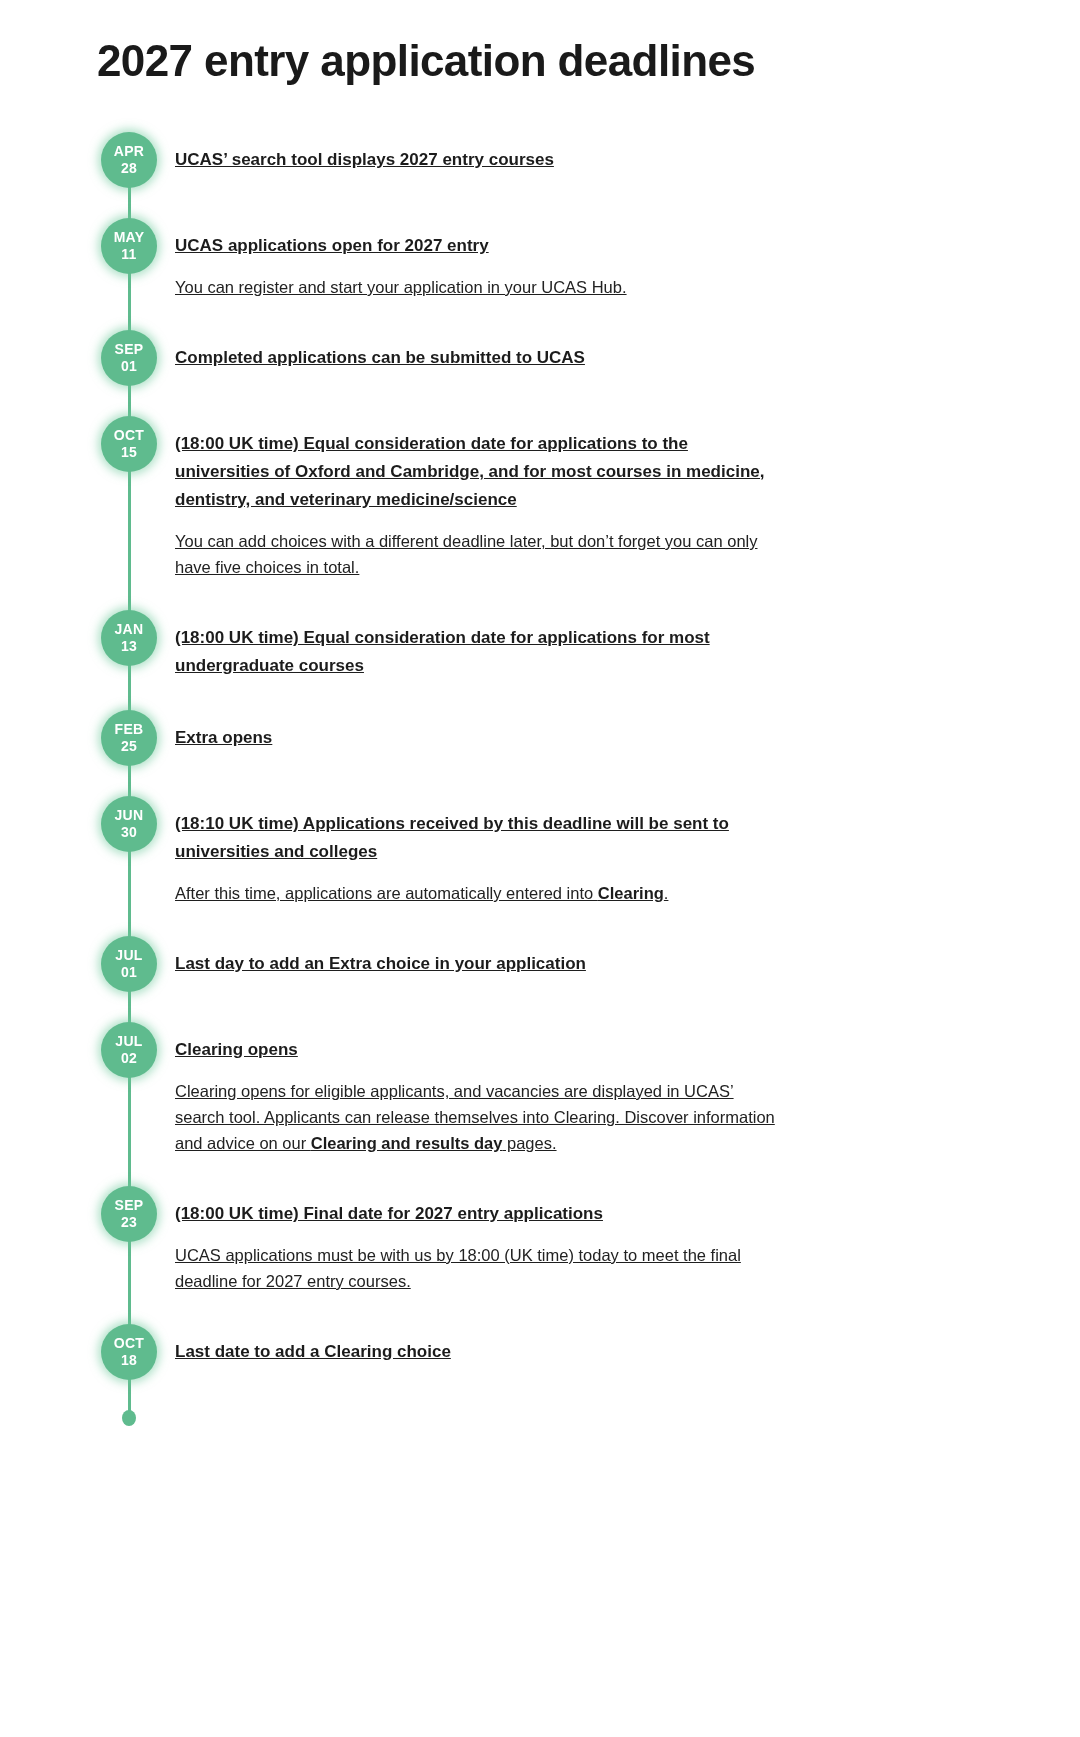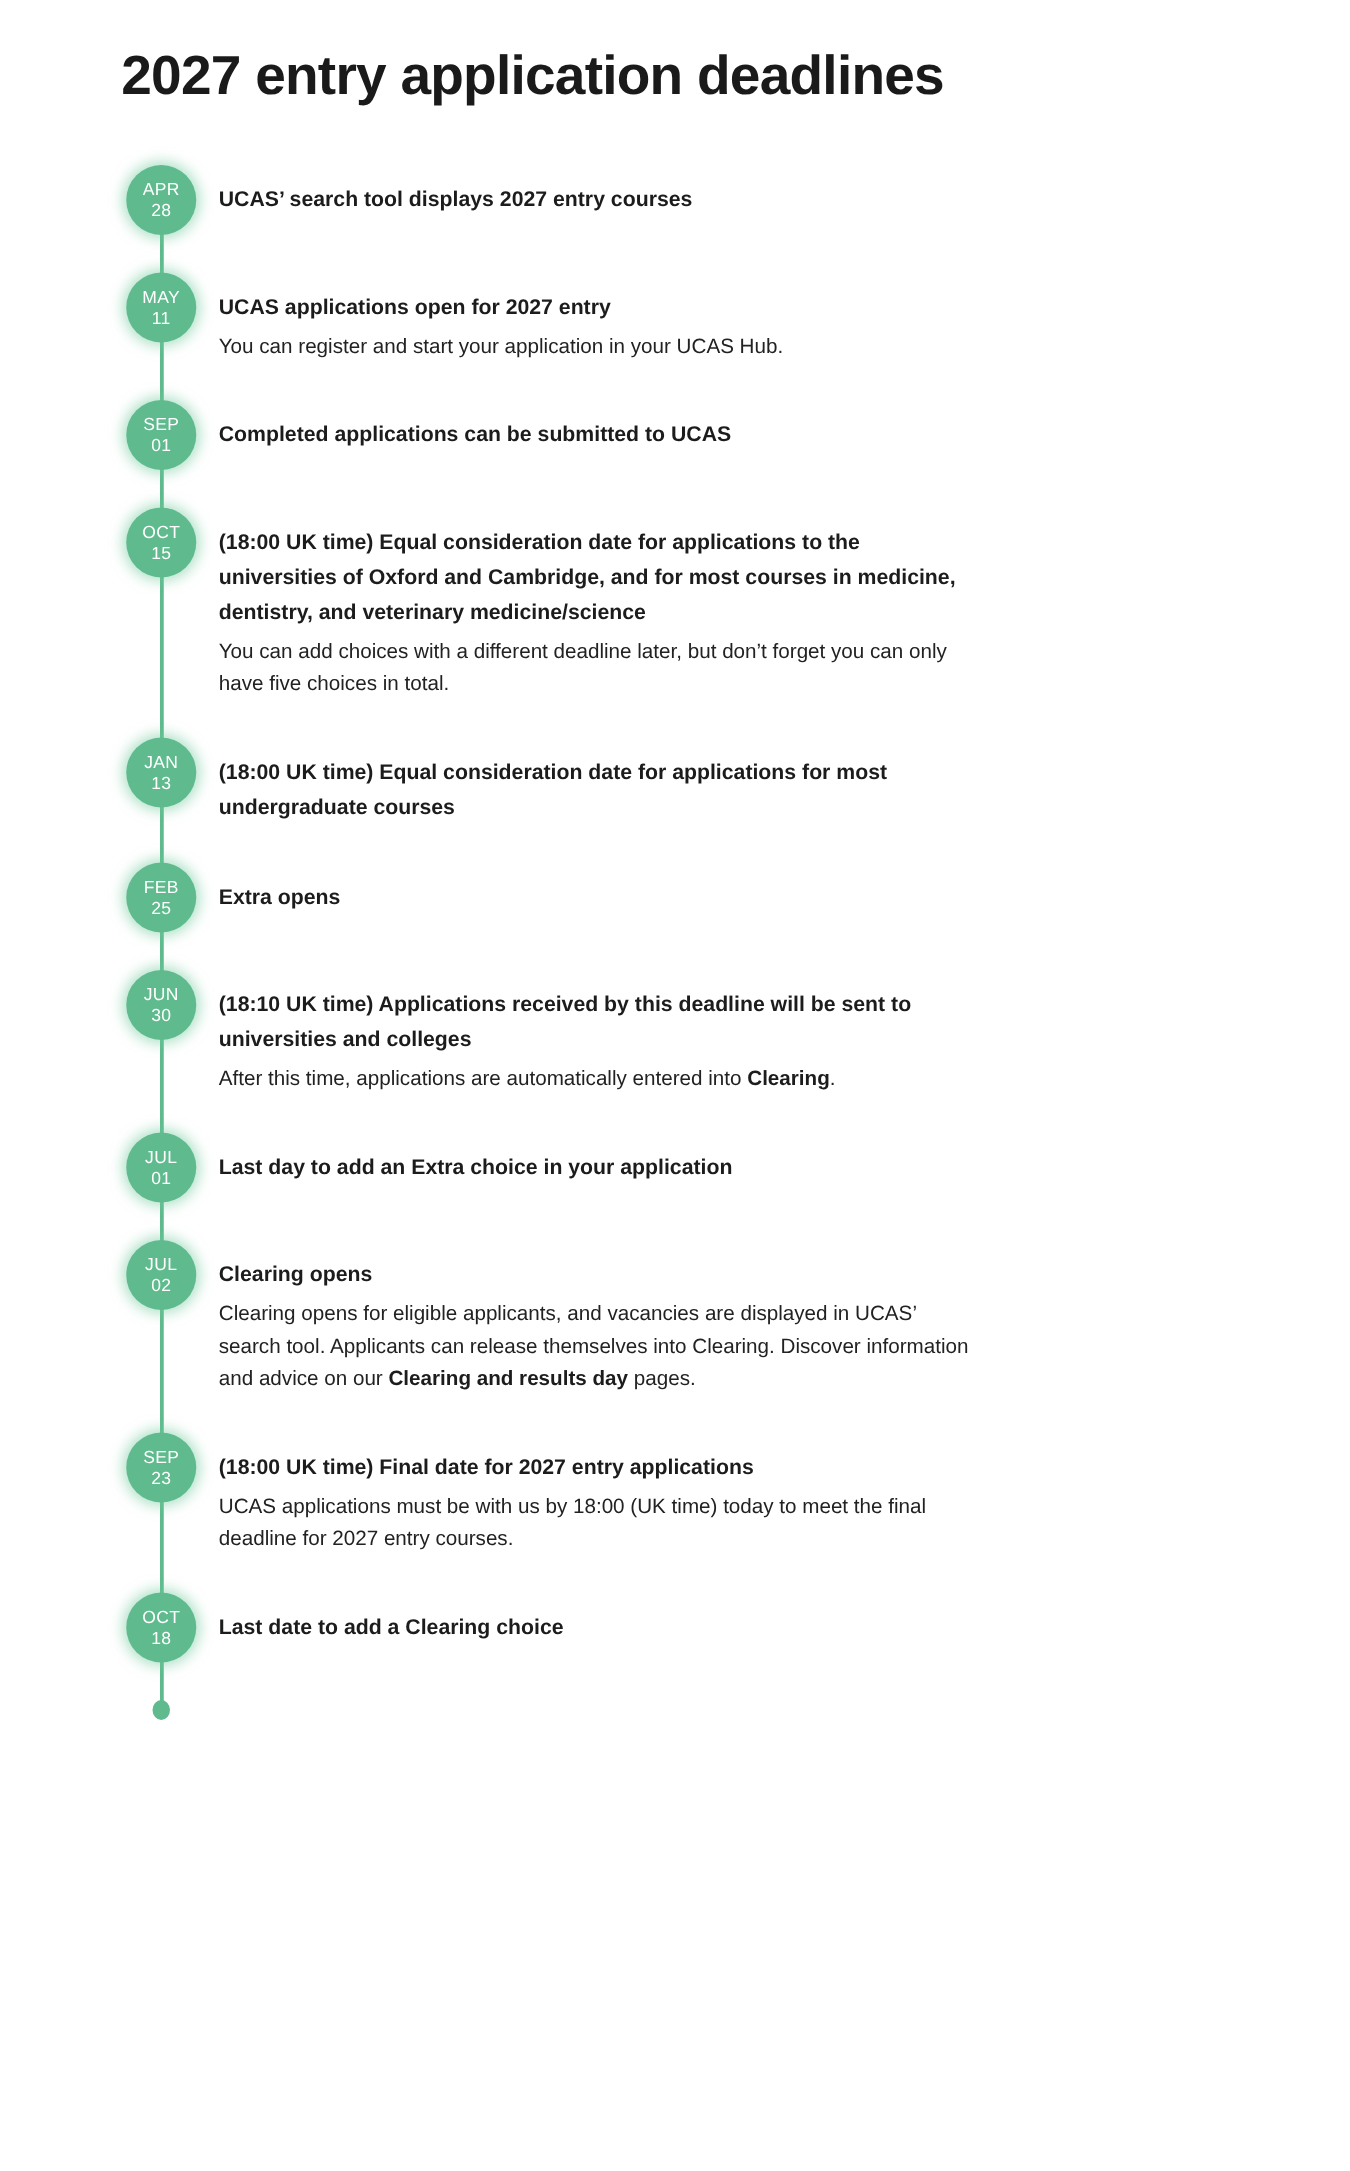--- a/index.html
+++ b/index.html
@@ -49,39 +49,40 @@
     height: 56px;
     border-radius: 50%;
     background: var(--accent, #5fbb8e);
     color: #ffffff;
     display: flex;
     flex-direction: column;
     align-items: center;
     justify-content: center;
     font-size: 14px;
     line-height: 17px;
-    font-weight: 400;
+    font-weight: 700;
     letter-spacing: 0.3px;
     box-shadow: 0 0 10px 3px rgba(110, 200, 155, 0.55);
     position: relative;
     z-index: 1;
   }
   .content {
     margin-left: 18px;
     width: 600px;
     padding-top: 14px;
+    text-decoration: underline;
   }
   .heading {
     font-size: 17px;
     line-height: 28px;
     font-weight: 700;
     color: #1c1c1c;
   }
   .desc {
-    margin-top: 4px;
+    margin-top: 14px;
     font-size: 16.5px;
     line-height: 26px;
     color: #222222;
   }
   .desc strong { font-weight: 700; color: #1c1c1c; }
   .end-dot {
     position: relative;
     z-index: 1;
     margin-left: 21px;
     margin-top: 3px;

